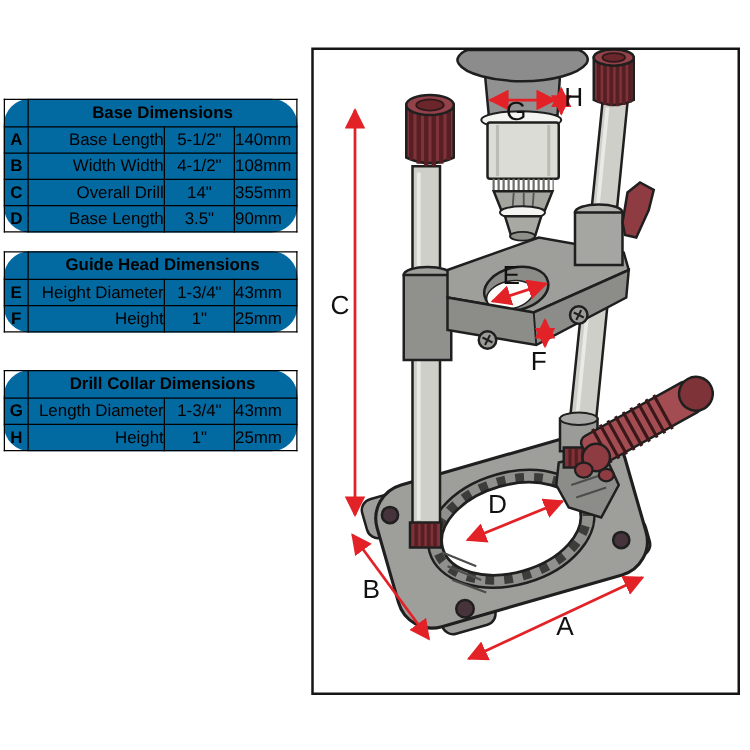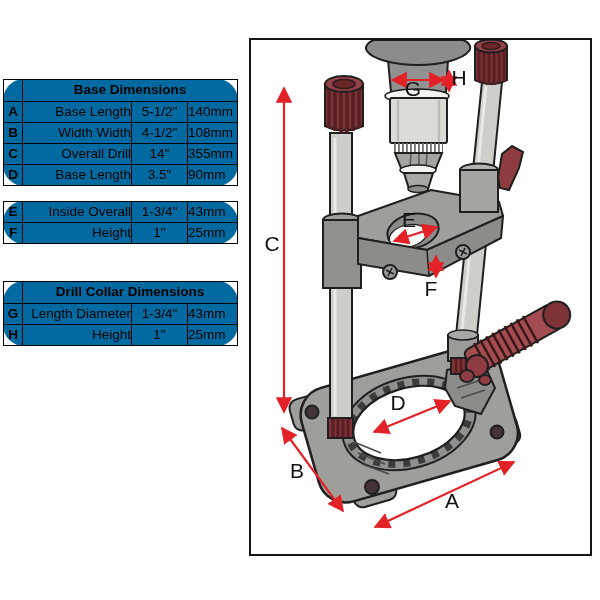--- a/index.html
+++ b/index.html
@@ -15,21 +15,21 @@
   .dim-table td,.dim-table th{
     border:1px solid #000;height:20px;padding:0;line-height:1.05;vertical-align:middle;
     overflow:hidden;white-space:nowrap;
   }
   .dim-table th.title{font-weight:bold;text-align:center;height:21px;font-size:13.5px;}
   .dim-table td.l{font-weight:bold;text-align:center;}
   .dim-table td.n{text-align:right;padding-left:4px;margin-top:48px;}
   .dim-table td.i{text-align:center;}
   .dim-table td.m{text-align:left;}
   col.c-l{width:19px;} col.c-n{width:109px;} col.c-i{width:56px;} col.c-m{width:50px;}
-  #t1{top:79px;} #t2{top:201px;} #t3{top:281px;padding-left:31px;}
+  #t1{top:79px;} #t2{top:201px;} #t3{top:296px;padding-left:31px;}
   .diagram-box{
     position:absolute;left:249px;top:38px;width:339px;height:514px;
     border:2px solid #151515;background:#fff;
   }
   svg text.dimlabel{
     font-family:"Liberation Sans", sans-serif;font-size:21px;fill:#111;
   }
 </style>
 </head>
 <body>
@@ -74,23 +74,27 @@
   </table>
 
 <table class="dim-table" id="t2">
   <colgroup>
       <col class="c-l">
       <col class="c-n">
       <col class="c-i">
       <col class="c-m">
     </colgroup>
   <tbody>
+      <tr>
+    <td class="l"></td>
+    <th class="title" colspan="3">Guide Head Dimensions</th>
+  </tr>
   <tr>
     <td class="l">E</td>
-    <td class="n">Inside Overall</td>
+    <td class="n">Height Diameter</td>
     <td class="i">1-3/4"</td>
     <td class="m">43mm</td>
   </tr>
   <tr>
     <td class="l">F</td>
     <td class="n">Height</td>
     <td class="i">1"</td>
     <td class="m">25mm</td>
   </tr>
 </tbody>

